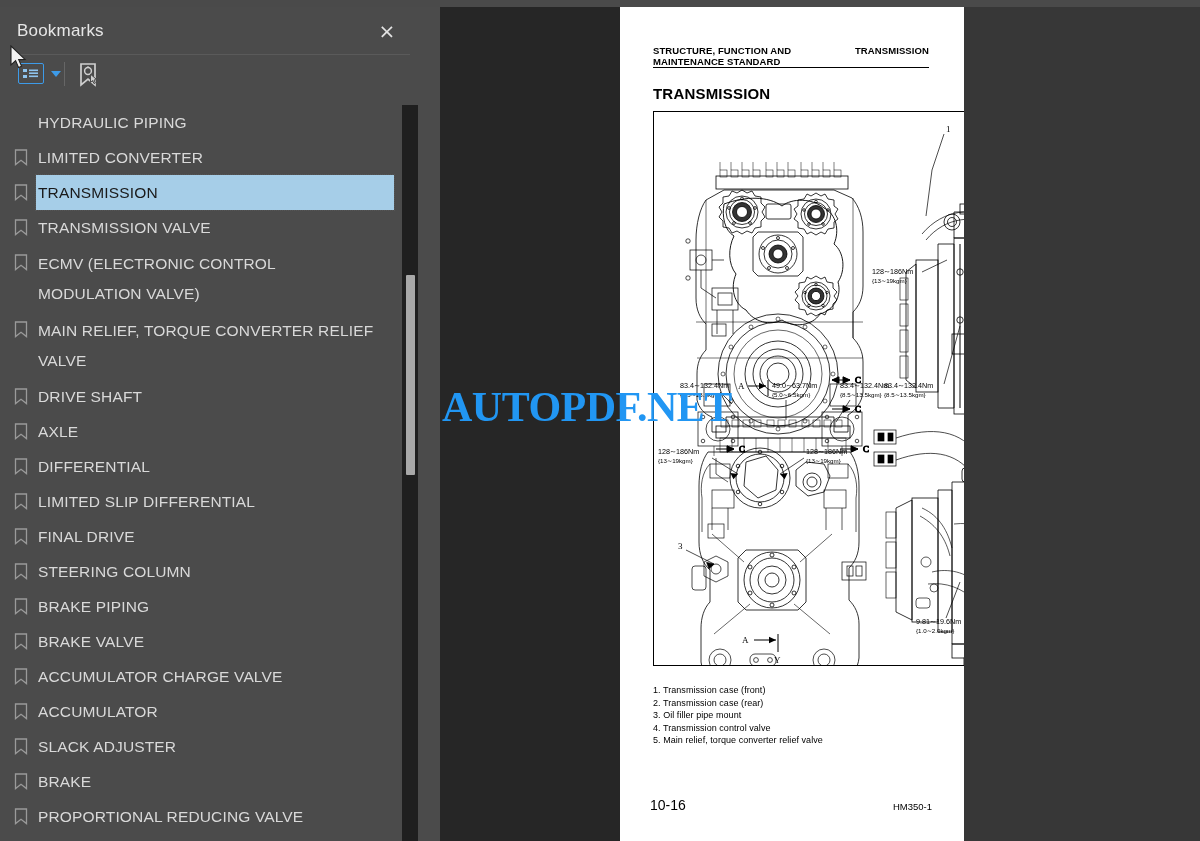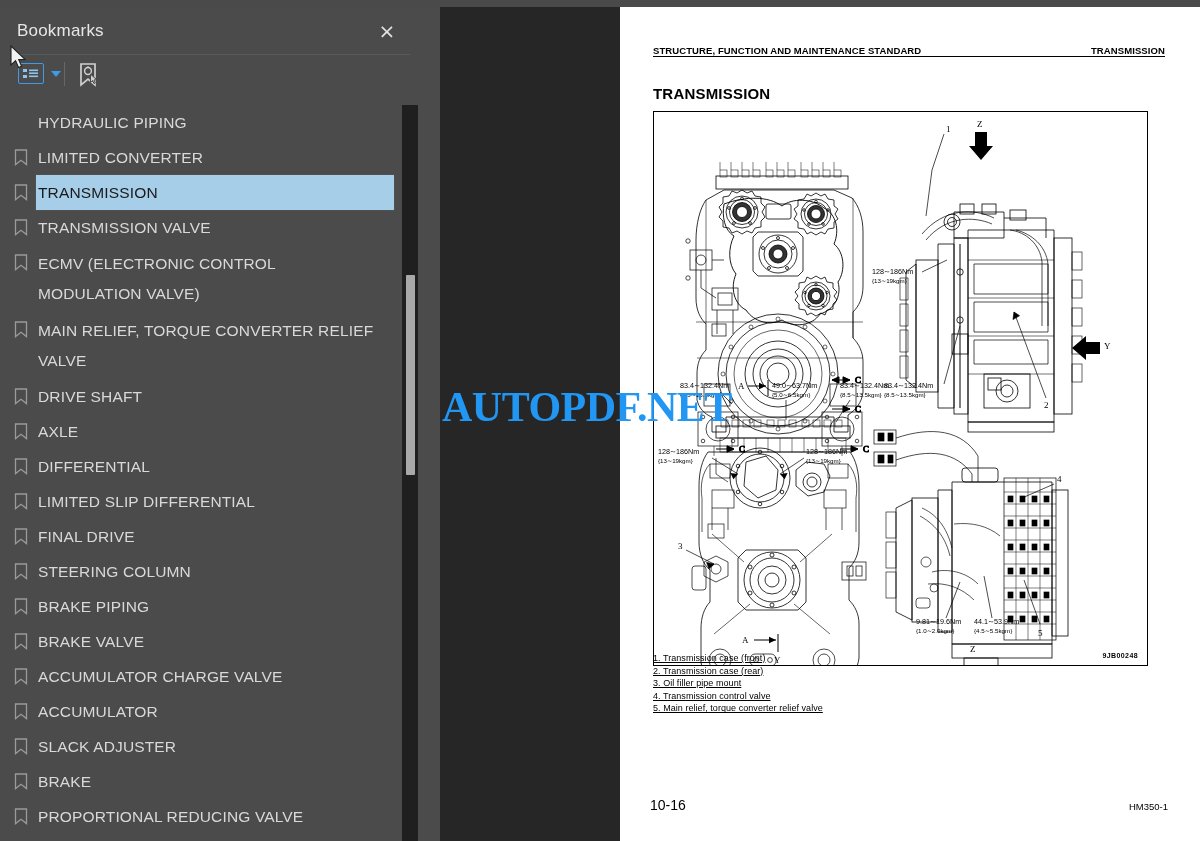--- a/index.html
+++ b/index.html
@@ -4,21 +4,21 @@
 <title>PDF Viewer — Bookmarks</title>
 <style>
   * { box-sizing: border-box; }
   html, body {
     margin: 0; padding: 0;
     width: 1200px; height: 841px;
     overflow: hidden;
     background: #373737;
     font-family: "Liberation Sans", sans-serif;
   }
-  #app { position: relative; width: 1200px; height: 841px; }
+  #app { position: relative; width: 964px; height: 841px; }
 
   
   .top-strip {
     position: absolute; left: 0; top: 0; width: 1200px; height: 7px;
     background: #4a4a4a;
   }
 
   
   .side-panel {
     position: absolute; left: 0; top: 7px; width: 418px; height: 834px;
@@ -155,22 +155,22 @@
     position: absolute; left: 33px; top: 104px; width: 495px; height: 555px;
     border: 1px solid #000; background: #fff; overflow: hidden;
   }
   .fig-svg { position: absolute; left: 0; top: 0; }
   .fig-id {
     position: absolute; right: 9px; bottom: 6px;
     font-size: 7px; font-weight: bold; letter-spacing: .4px;
     font-family: "Liberation Sans", sans-serif;
   }
   .legend {
-    position: absolute; left: 33px; top: 645px;
-    font-size: 9px; line-height: 12.6px; letter-spacing: .05px; text-decoration: underline;
+    position: absolute; left: 33px; top: 677px;
+    font-size: 9px; line-height: 12.6px; letter-spacing: .05px;
   }
   .doc-foot-left {
     position: absolute; left: 30px; top: 790px;
     font-size: 14px;
   }
   .doc-foot-right {
     position: absolute; right: 32px; top: 794px;
     font-size: 9.5px; font-weight: normal;
   }
 

